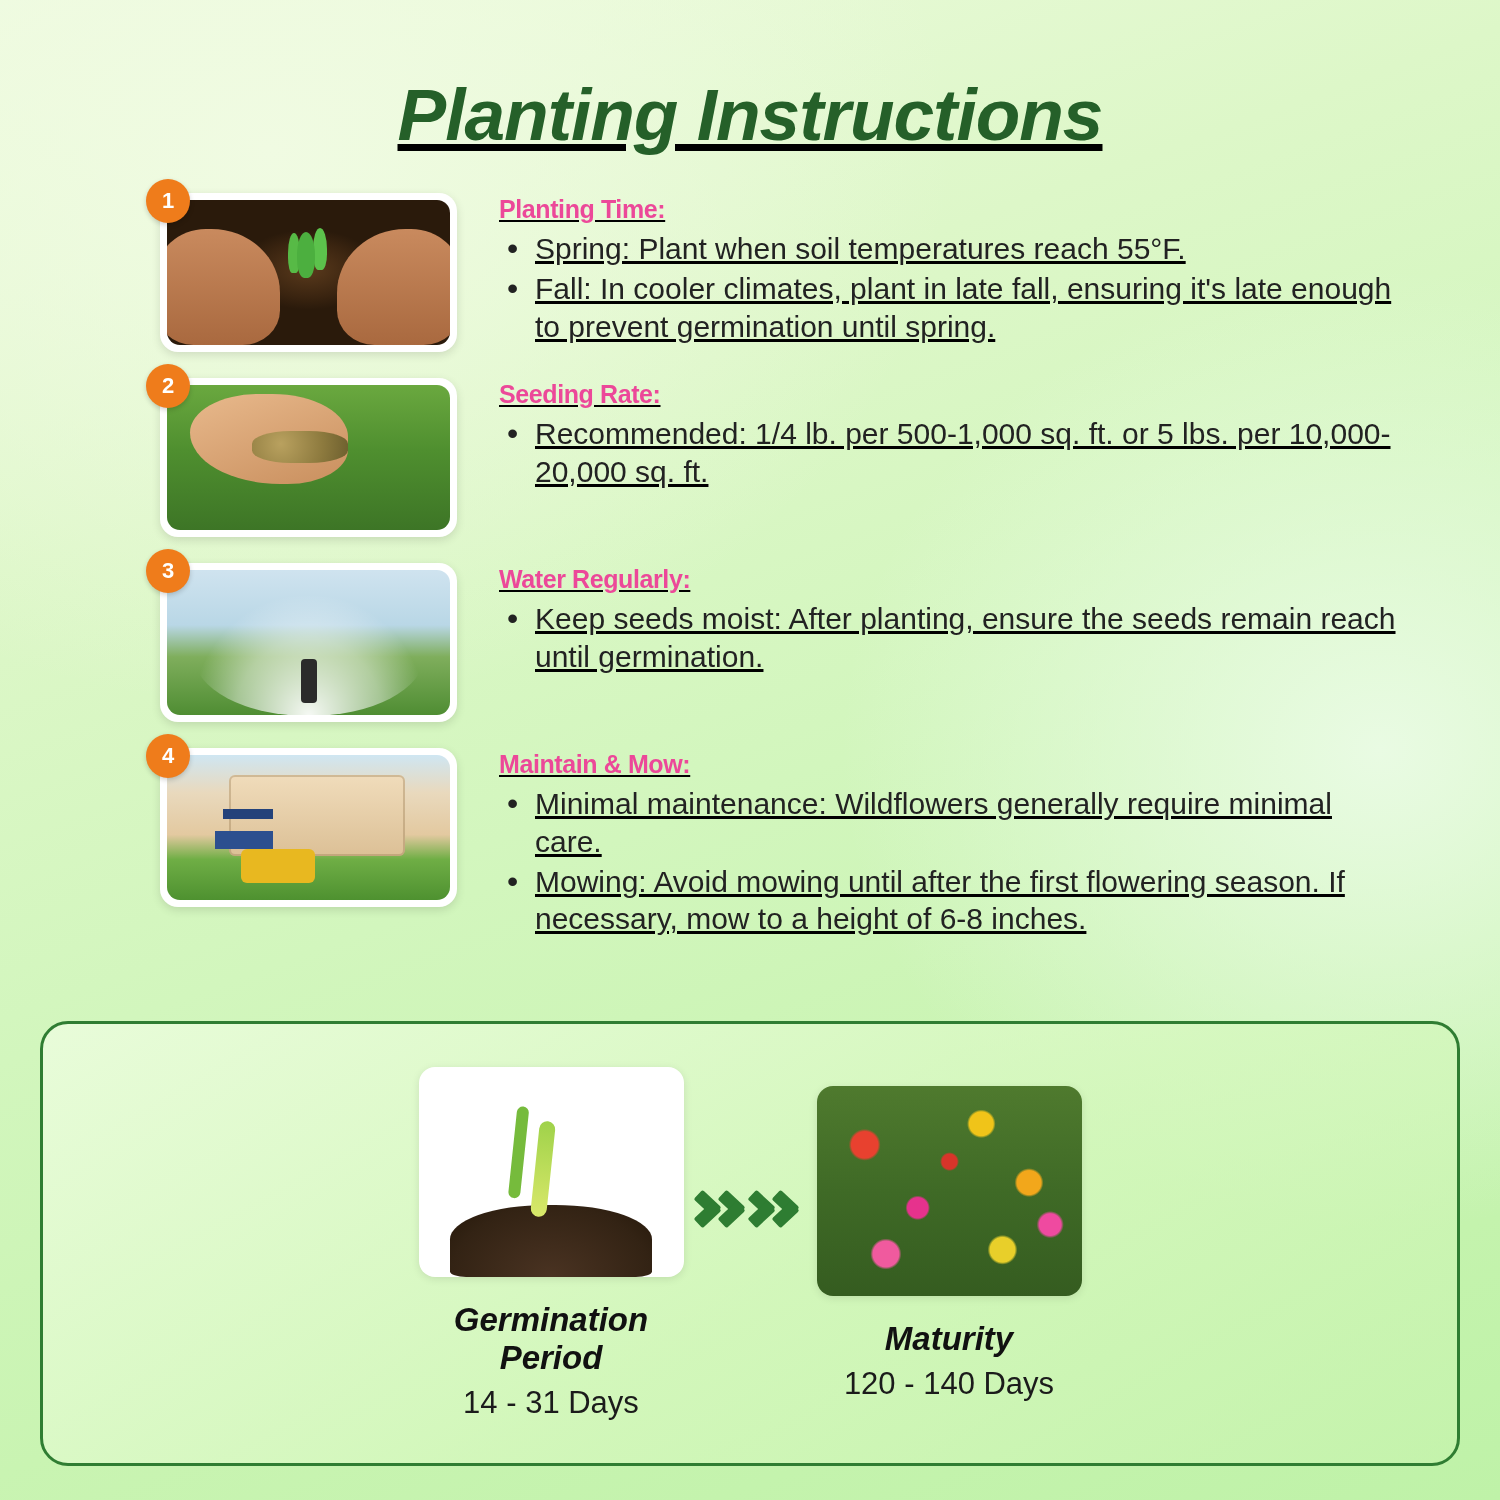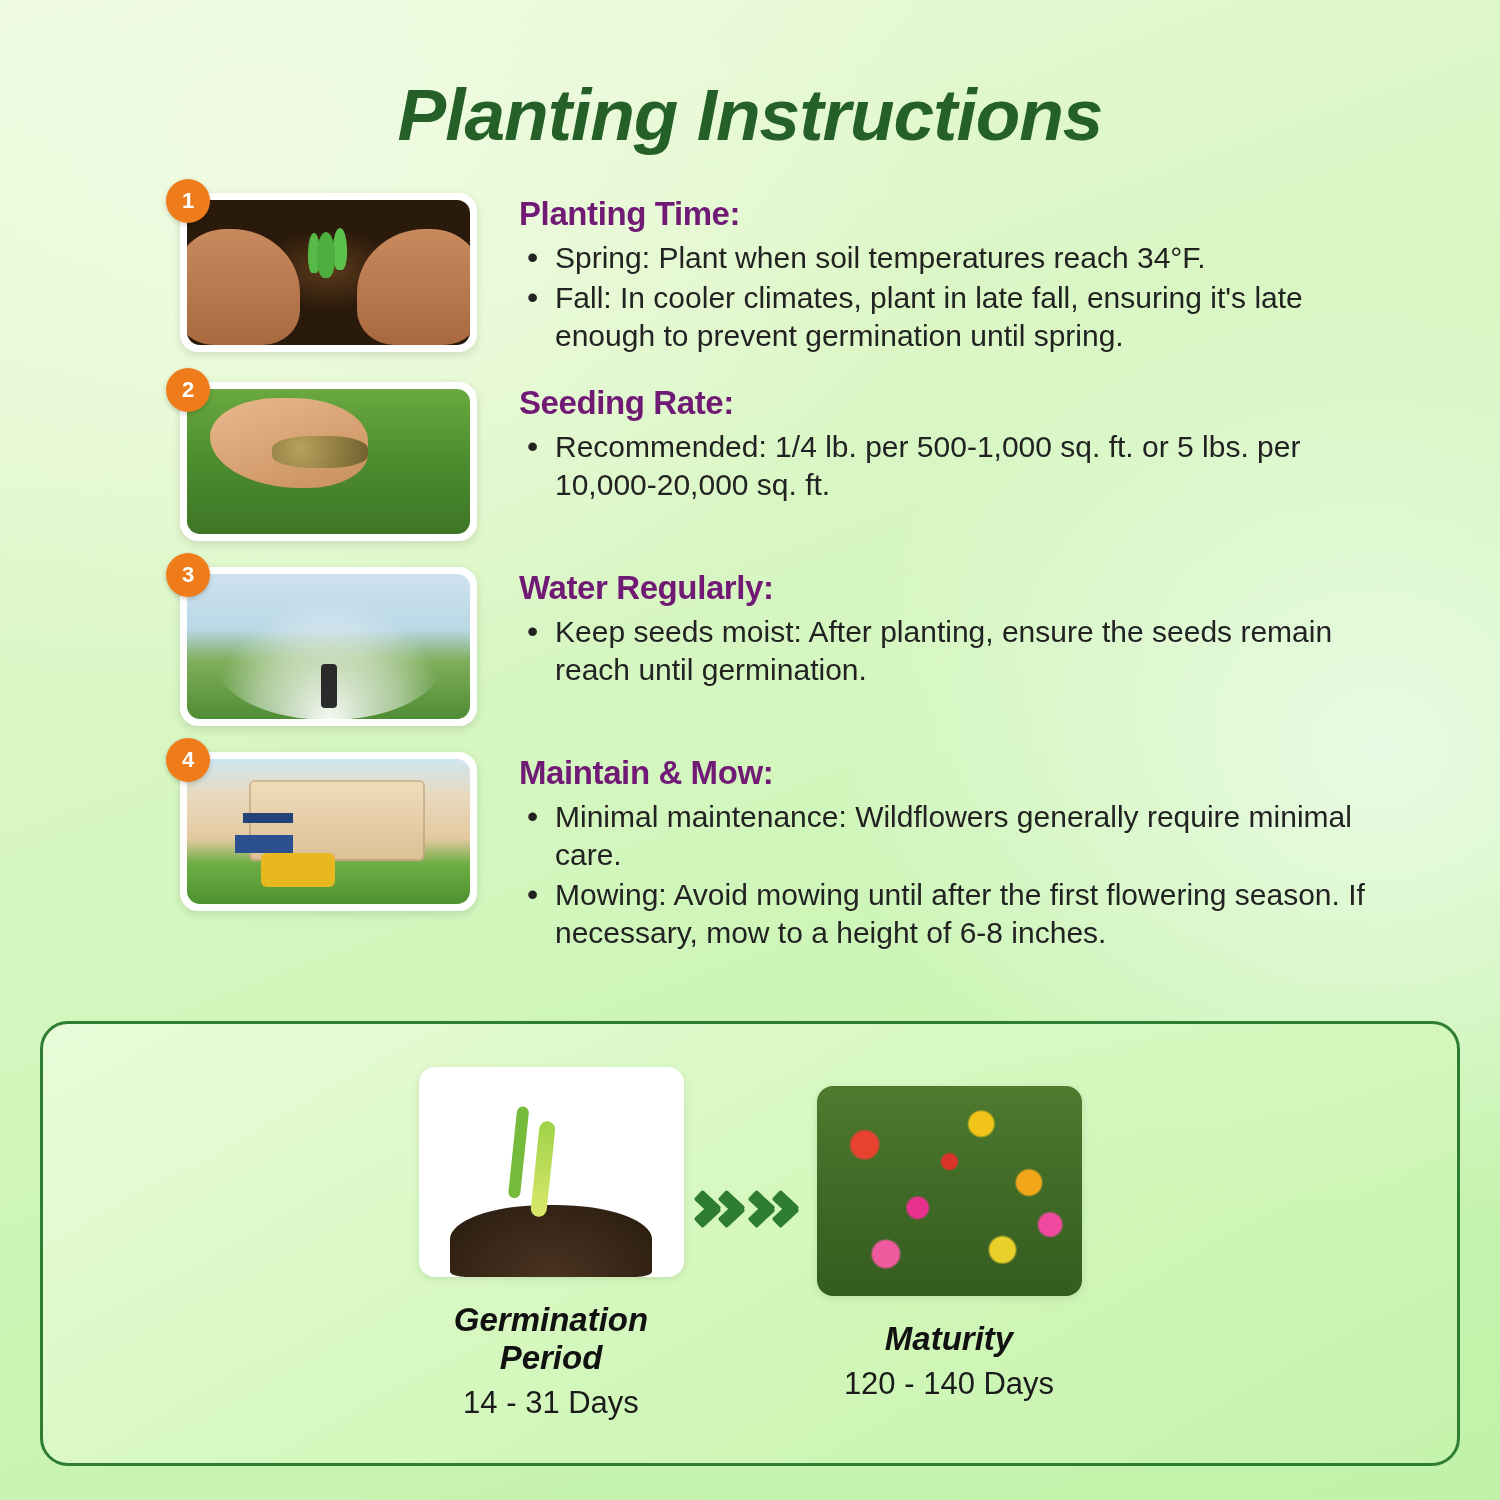--- a/index.html
+++ b/index.html
@@ -16,21 +16,22 @@
       radial-gradient(ellipse 900px 800px at 92% 50%, #e9fbe3 0%, rgba(233,251,227,0) 60%),
       linear-gradient(160deg, #eefbdf 0%, #ddf7c8 28%, #d2f6bd 52%, #c9f4b2 72%, #bff2a8 100%);
     overflow: hidden;
     position: relative;
   }
 
   .page {
     width: 1500px;
     height: 1500px;
     position: relative;
-    padding: 0 75px;
+    padding: 0 55px;
+    text-decoration: underline;
   }
 
   
   .title {
     text-align: center;
     color: #256029;
     font-size: 73px;
     font-weight: bold;
     font-style: italic;
     letter-spacing: -1px;
@@ -89,23 +90,23 @@
     display: flex;
     align-items: center;
     justify-content: center;
     z-index: 5;
     box-shadow: 0 2px 5px rgba(0,0,0,0.18);
   }
 
   .step-text { flex: 1; padding-top: 2px; }
 
   .step-head {
-    font-size: 33px;
+    font-size: 25px;
     font-weight: bold;
-    color: #701a75;
+    color: #ec4899;
     letter-spacing: -0.4px;
     margin-bottom: 6px;
   }
 
   .bullets { list-style: none; }
 
   .bullets li {
     position: relative;
     font-size: 30px;
     line-height: 1.26;
@@ -374,21 +375,21 @@
         <div class="thumb">
           <div class="thumb-inner img-hands-seedling">
             <span class="h-l"></span>
             <span class="h-r"></span>
           </div>
         </div>
       </div>
       <div class="step-text">
         <div class="step-head">Planting Time:</div>
         <ul class="bullets">
-          <li>Spring: Plant when soil temperatures reach 34°F.</li>
+          <li>Spring: Plant when soil temperatures reach 55°F.</li>
           <li>Fall: In cooler climates, plant in late fall, ensuring it's late enough to prevent germination until spring.</li>
         </ul>
       </div>
     </div>
 
     <div class="step">
       <div class="thumb-wrap">
         <div class="badge">2</div>
         <div class="thumb">
           <div class="thumb-inner img-hand-seeds"></div>

